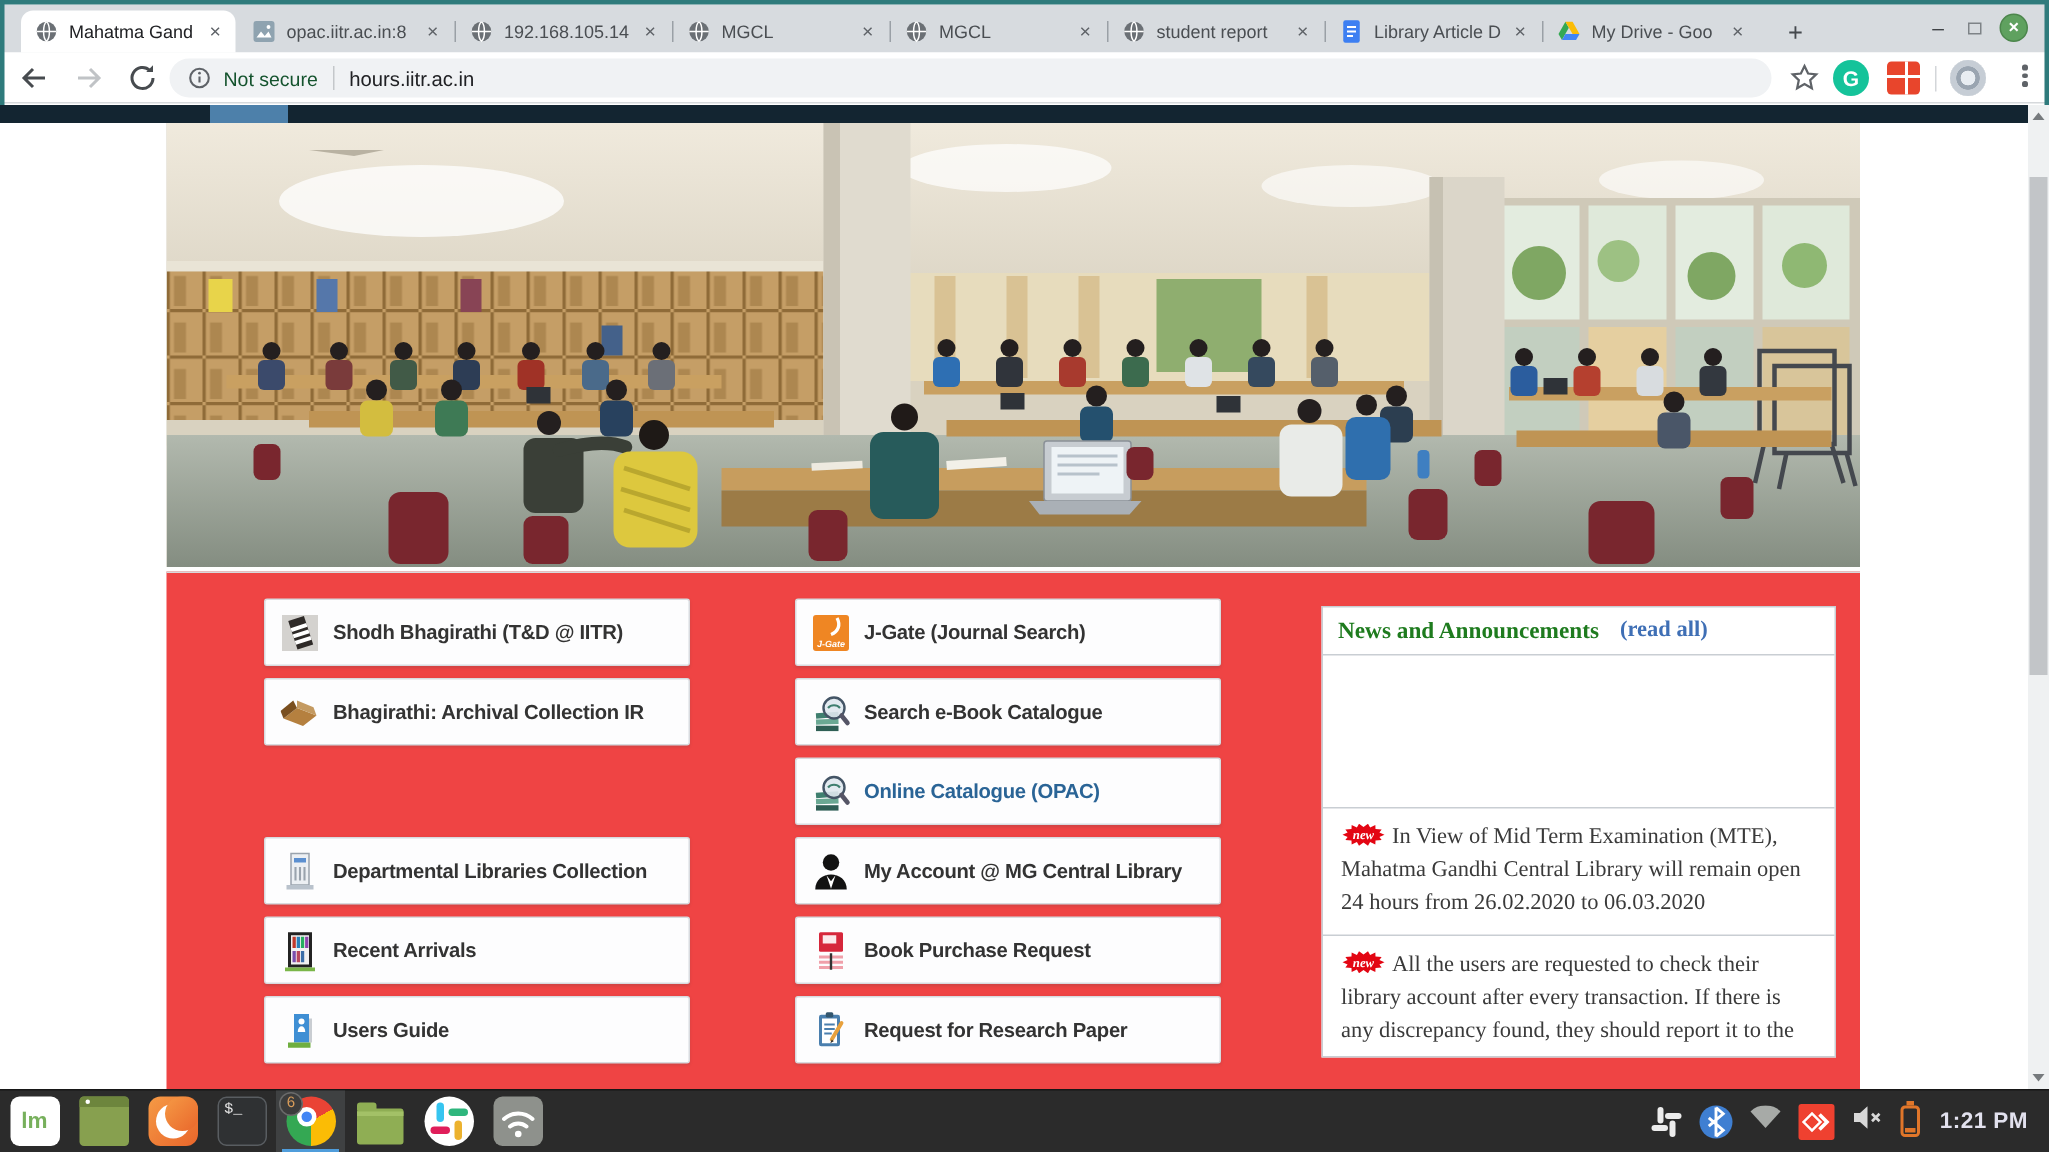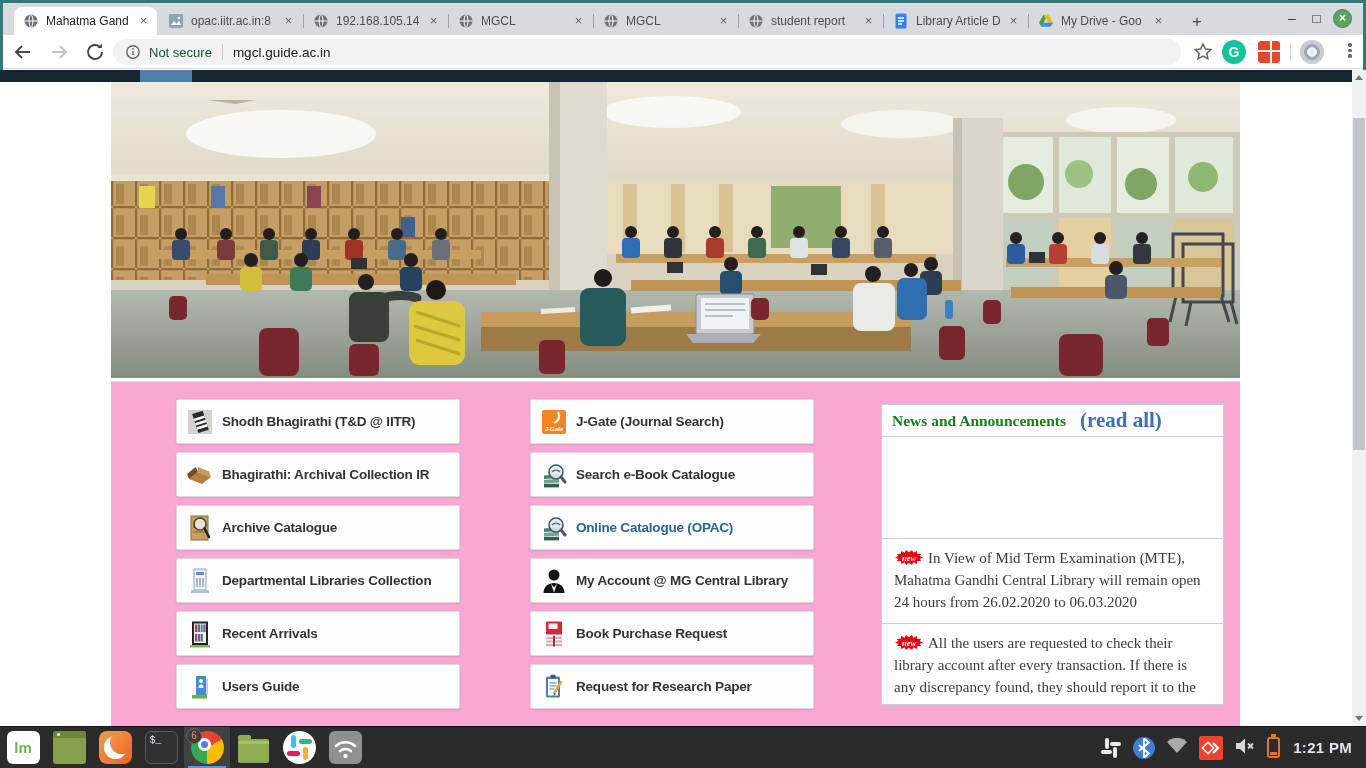--- a/index.html
+++ b/index.html
@@ -50,38 +50,38 @@
                background:#15c39a; color:#fff; font-weight:bold; font-size:14px; text-align:center; line-height:24px; }
 .ext-orange { position:absolute; left:1258px; top:6px; width:22px; height:22px; border-radius:3px; background:#e8452c; }
 .ext-orange::before { content:""; position:absolute; left:0; top:9px; width:22px; height:2px; background:#fff; }
 .ext-orange::after { content:""; position:absolute; left:12px; top:0; width:2px; height:22px; background:#fff; }
 .star-btn { position:absolute; left:1192px; top:6px; width:22px; height:22px; }
 
 
 .site-navbar { position:absolute; top:70px; left:0; width:1352px; height:12px; background:#132531; }
 .site-navbar .hl { position:absolute; left:140px; top:0; width:52px; height:12px; background:#4d80aa; }
 .photo { position:absolute; top:82px; left:111px; width:1129px; height:296px; overflow:hidden; background:#d8d2c4; }
-.content { position:absolute; top:381px; left:111px; width:1129px; height:370px; background:#f9a8d4;
+.content { position:absolute; top:381px; left:111px; width:1129px; height:370px; background:#ef4444;
            border-top:1px solid #d8dadc; }
 
 
 .qcard { position:absolute; width:284px; height:45px; background:#fdfdfe; border:1px solid #d8dbdf;
          border-radius:2px; box-shadow:0 1px 2px rgba(60,64,67,.18); display:flex; align-items:center;
          padding:0 6px 0 10px; cursor:pointer; }
 .qcard .qicon { width:26px; height:28px; flex:none; margin-right:9px; }
 .qcard .qlabel { font-weight:bold; font-size:13.5px; letter-spacing:-0.2px; color:#333; white-space:nowrap; }
 .qcard.hl .qlabel { color:#2a6496; }
 .colL { left:65px; } .colR { left:419px; }
 .r0 { top:17px; } .r1 { top:70px; } .r2 { top:123px; } .r3 { top:176px; } .r4 { top:229px; } .r5 { top:282px; }
 
 
 .news { position:absolute; left:770px; top:22px; width:343px; background:#fff; border:1px solid #c9ced3; }
 .news-head { height:32px; display:flex; align-items:center; padding:0 10px; border-bottom:1px solid #c9ced3; }
 .news-title { font-family:"Liberation Serif",serif; font-weight:bold; font-size:15.5px; color:#1e7b1e; }
-.news-readall { font-family:"Liberation Serif",serif; font-weight:bold; font-size:21px; color:#3f6fb5;
+.news-readall { font-family:"Liberation Serif",serif; font-weight:bold; font-size:15px; color:#3f6fb5;
                 margin-left:14px; cursor:pointer; }
 .news-spacer { height:102px; border-bottom:1px solid #c9ced3; }
 .news-item { padding:8px 12px 10px; font-family:"Liberation Serif",serif; font-size:15px;
              line-height:22px; color:#3a3a3a; }
 .news-item.second { border-top:1px solid #c9ced3; padding-bottom:6px; }
 .new-badge { display:inline-block; width:30px; height:15px; vertical-align:-2px; margin-right:4px; }
 
 
 .scrollbar { position:absolute; top:70px; right:0; width:14px; height:656px; background:#eff1f2; z-index:40; }
 .sb-arrow { position:absolute; left:0; width:14px; height:15px; }
@@ -243,21 +243,21 @@
       </svg></span>
 
   <div class="omnibox">
     <span style="width:16px;height:16px"><svg viewBox="0 0 16 16">
           <circle cx="8" cy="8" r="6.2" fill="none" stroke="#5f6368" stroke-width="1.4"></circle>
           <rect x="7.3" y="7" width="1.4" height="4" fill="#5f6368"></rect>
           <circle cx="8" cy="4.8" r="0.9" fill="#5f6368"></circle>
         </svg></span>
     <span class="omni-sec">Not secure</span>
     <span class="omni-div"></span>
-    <span class="omni-url">mgcl.guide.ac.in</span>
+    <span class="omni-url">hours.iitr.ac.in</span>
   </div>
 
   <span class="tb-right star-btn"><svg viewBox="0 0 22 22">
         <path d="M11 3l2.4 5 5.4.6-4 3.8 1.1 5.4L11 15l-4.9 2.8 1.1-5.4-4-3.8 5.4-.6z" fill="none" stroke="#5f6368" stroke-width="1.5"></path>
       </svg></span>
   <span class="gram-circle">G</span>
   <span class="ext-orange"></span>
   <span class="tb-sep"></span>
   <span class="avatar"></span>
   <span class="kebab">
@@ -440,29 +440,20 @@
     <span class="qlabel">Shodh Bhagirathi (T&amp;D @ IITR)</span>
   </div>
   <div class="qcard colL r1">
     <span class="qicon"><svg viewBox="0 0 26 28">
           <path d="M2 18l9-7 13 5-9 7z" fill="#b5803f"></path>
           <path d="M2 18l9-7-2.5-5-8.5 7z" fill="#7a4f1f"></path>
           <path d="M11 11l13 5-2-5.5-11-4.5z" fill="#c49a61"></path>
         </svg></span>
     <span class="qlabel">Bhagirathi: Archival Collection IR</span>
   </div>
-  <div class="qcard colL r2">
-    <span class="qicon"><svg viewBox="0 0 26 28">
-          <rect x="4" y="2" width="17" height="24" fill="#caa15c" stroke="#8a6a34"></rect>
-          <path d="M6 8h13M6 13h13M6 18h13" stroke="#8a6a34" stroke-width="1.2"></path>
-          <circle cx="13" cy="10" r="6" fill="#eef0ec" fill-opacity=".85" stroke="#444" stroke-width="1.6"></circle>
-          <path d="M17.5 14.5L22 23" stroke="#222" stroke-width="2.6" stroke-linecap="round"></path>
-        </svg></span>
-    <span class="qlabel">Archive Catalogue</span>
-  </div>
   <div class="qcard colL r3">
     <span class="qicon"><svg viewBox="0 0 26 28">
           <rect x="7" y="2" width="12" height="21" fill="#eceff3" stroke="#9aa3ad"></rect>
           <rect x="9" y="5" width="8" height="3" fill="#5b8fd0"></rect>
           <path d="M10 11v9M13 11v9M16 11v9" stroke="#9aa3ad" stroke-width="1.4"></path>
           <rect x="4" y="23" width="18" height="3" fill="#b9c2cc"></rect>
         </svg></span>
     <span class="qlabel">Departmental Libraries Collection</span>
   </div>
   <div class="qcard colL r4">

